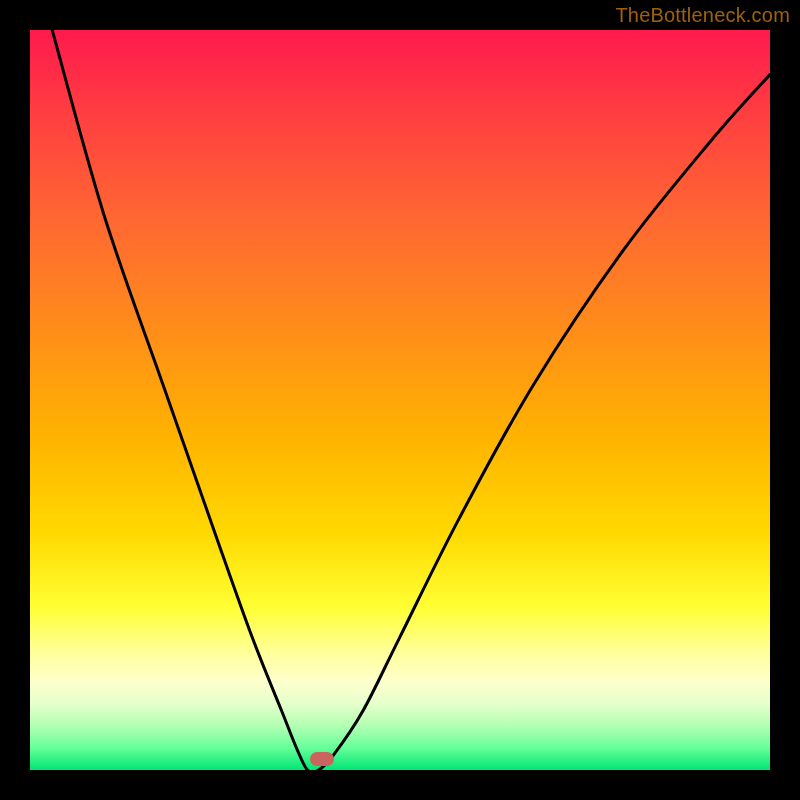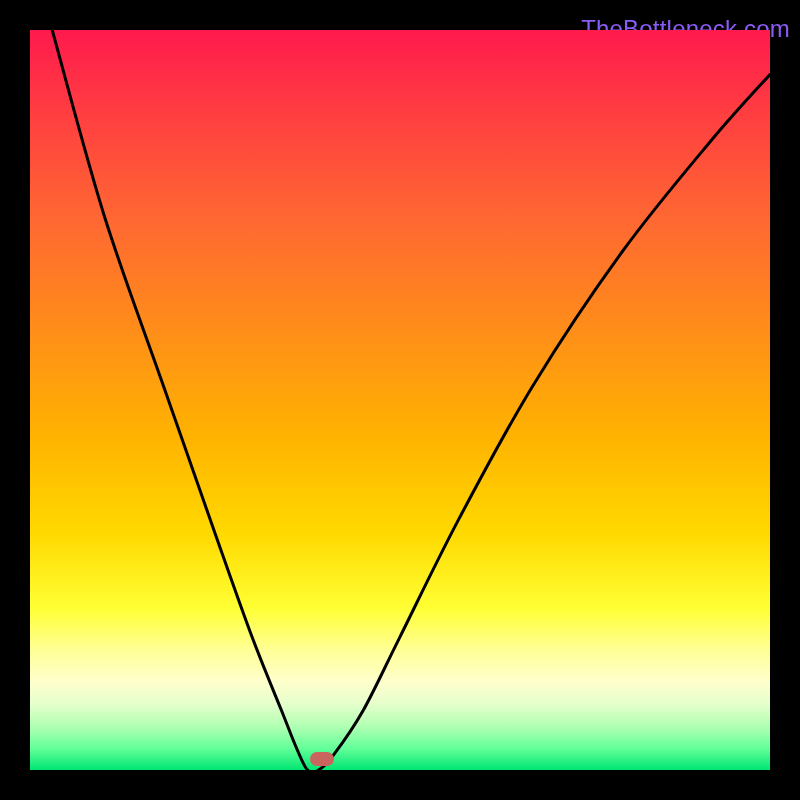--- a/index.html
+++ b/index.html
@@ -36,24 +36,24 @@
       #ffff99 84%,
       #ffffcc 88%,
       #e6ffcc 91%,
       #b3ffb3 94%,
       #66ff99 97%,
       #00e673 100%
     );
   }
   .watermark {
     position: absolute;
-    top: 15px;
+    top: 4px;
     right: 10px;
-    color: #8b5cf6;
-    font-size: 24px;
+    color: #a16207;
+    font-size: 20px;
     font-weight: 500;
     letter-spacing: 0.2px;
   }
   .curve-svg {
     position: absolute;
     left: 0;
     top: 0;
     width: 740px;
     height: 740px;
   }

